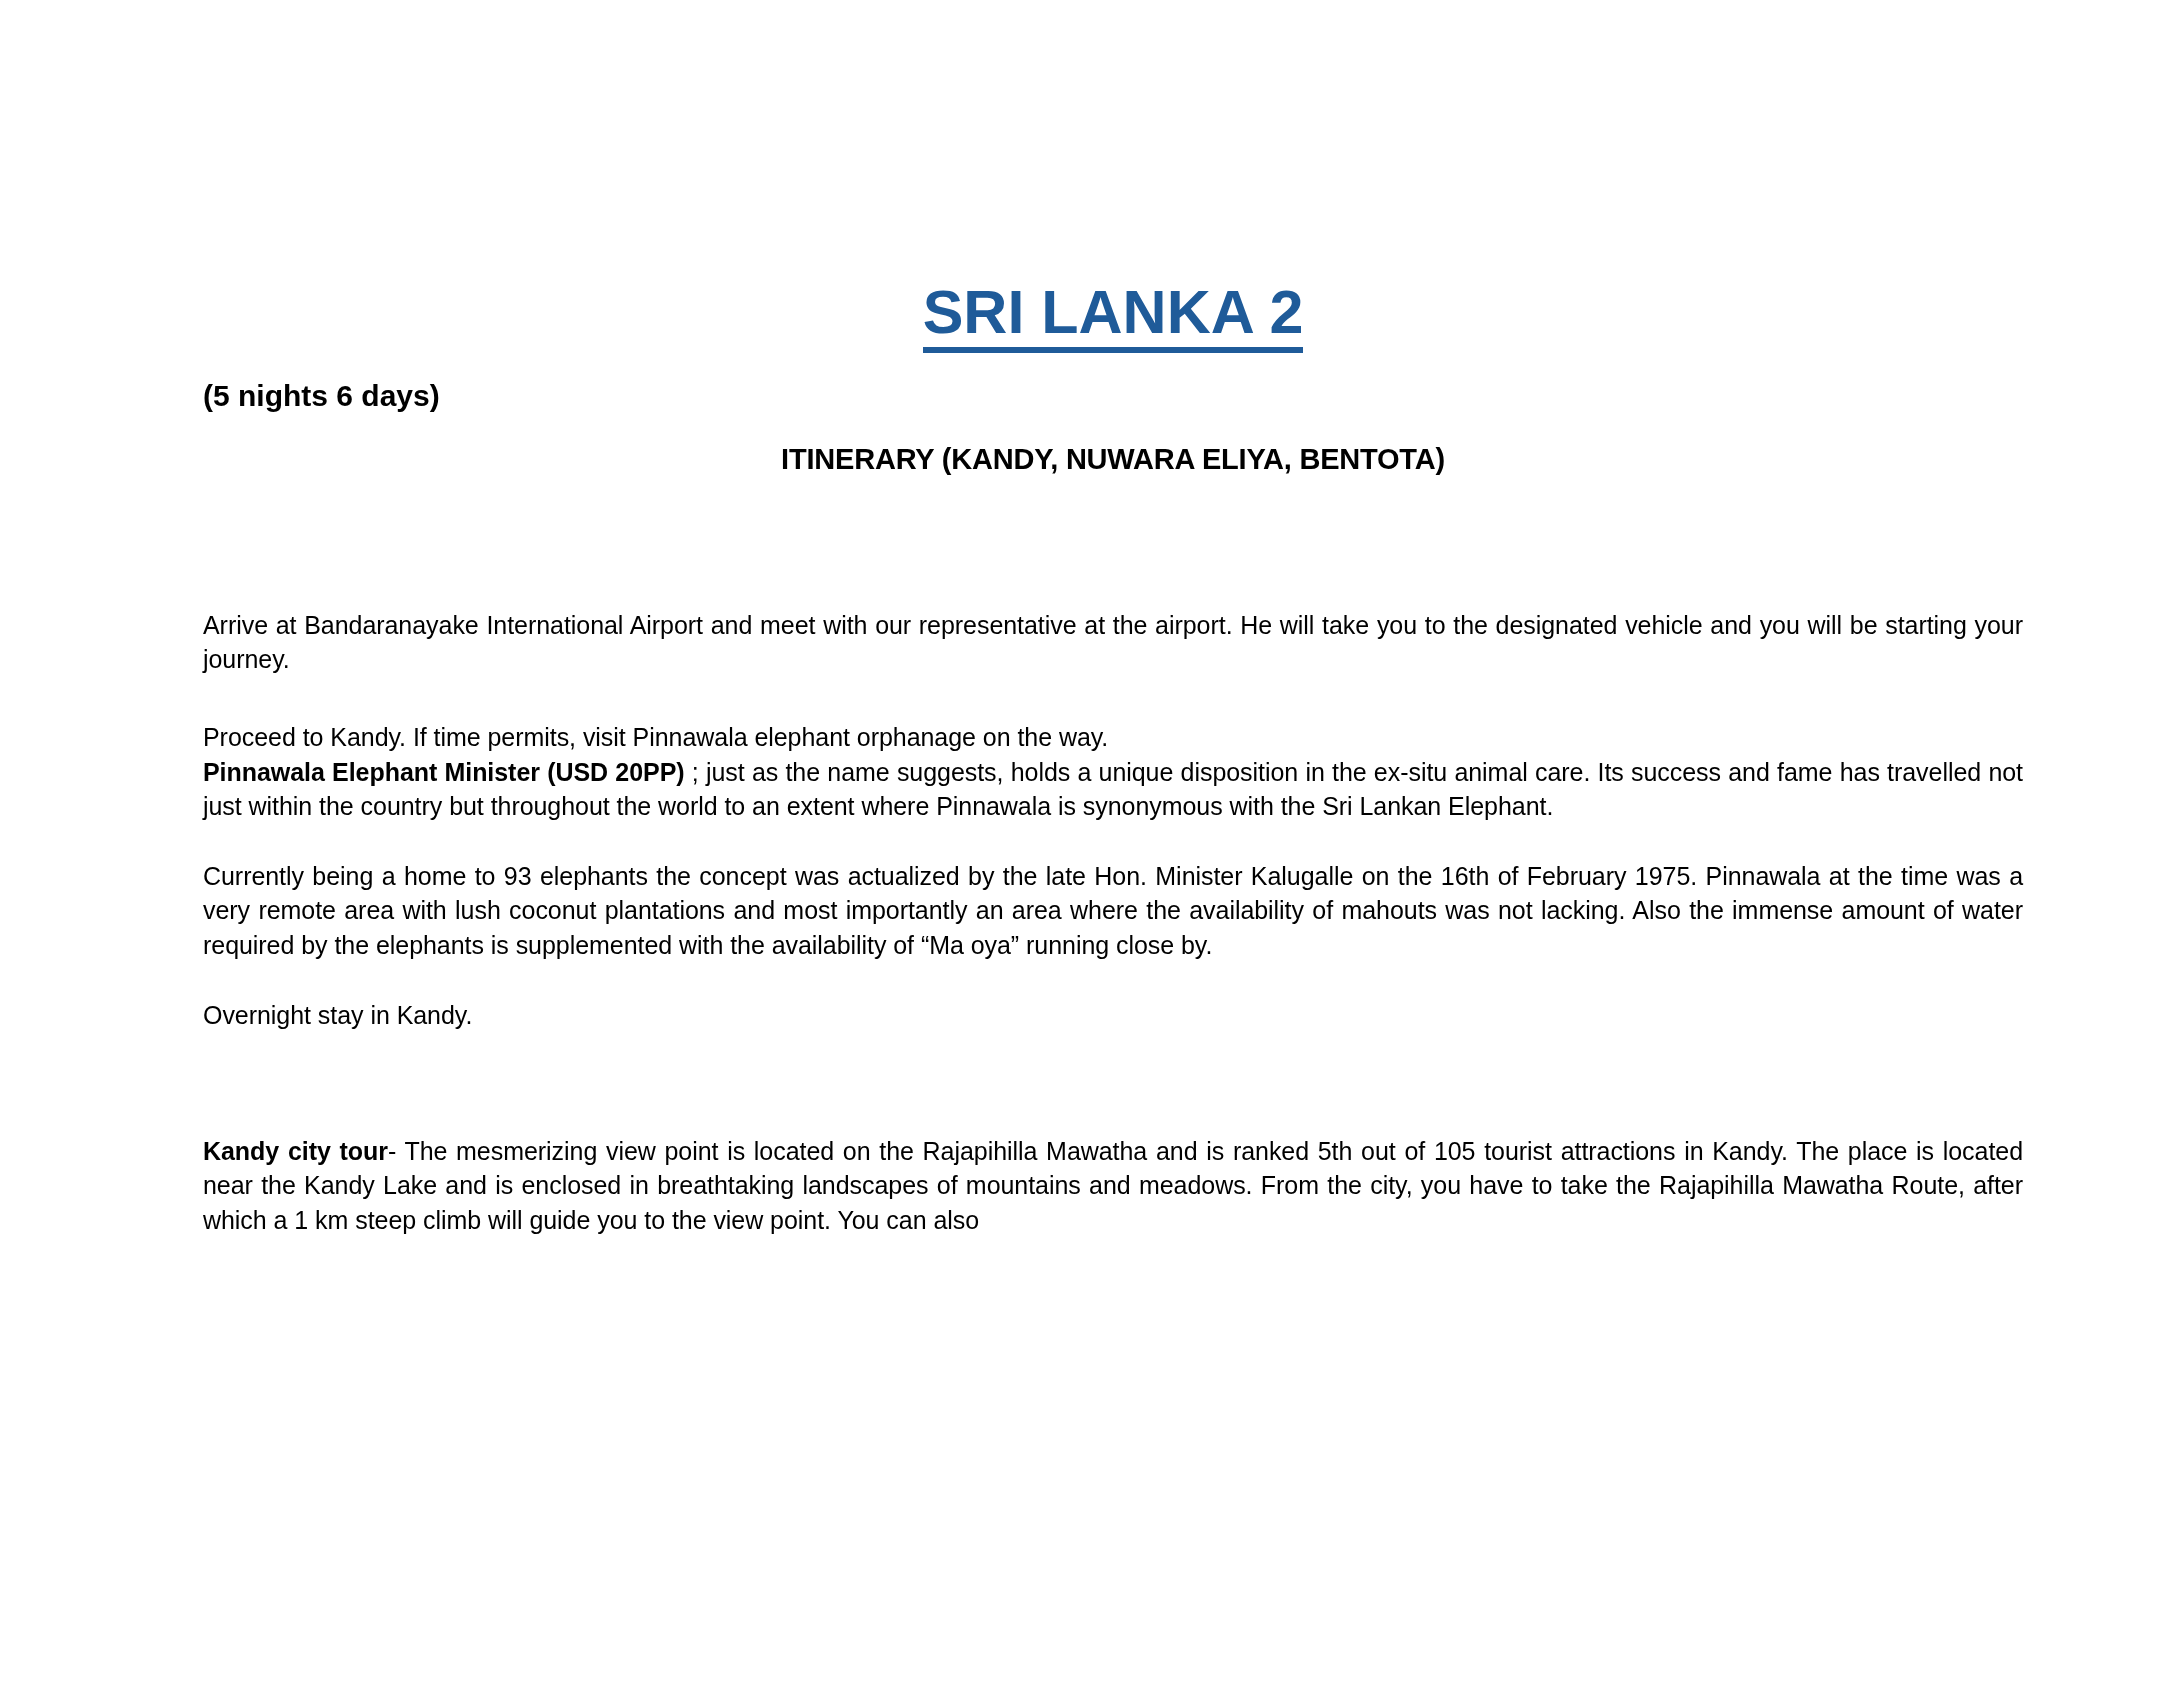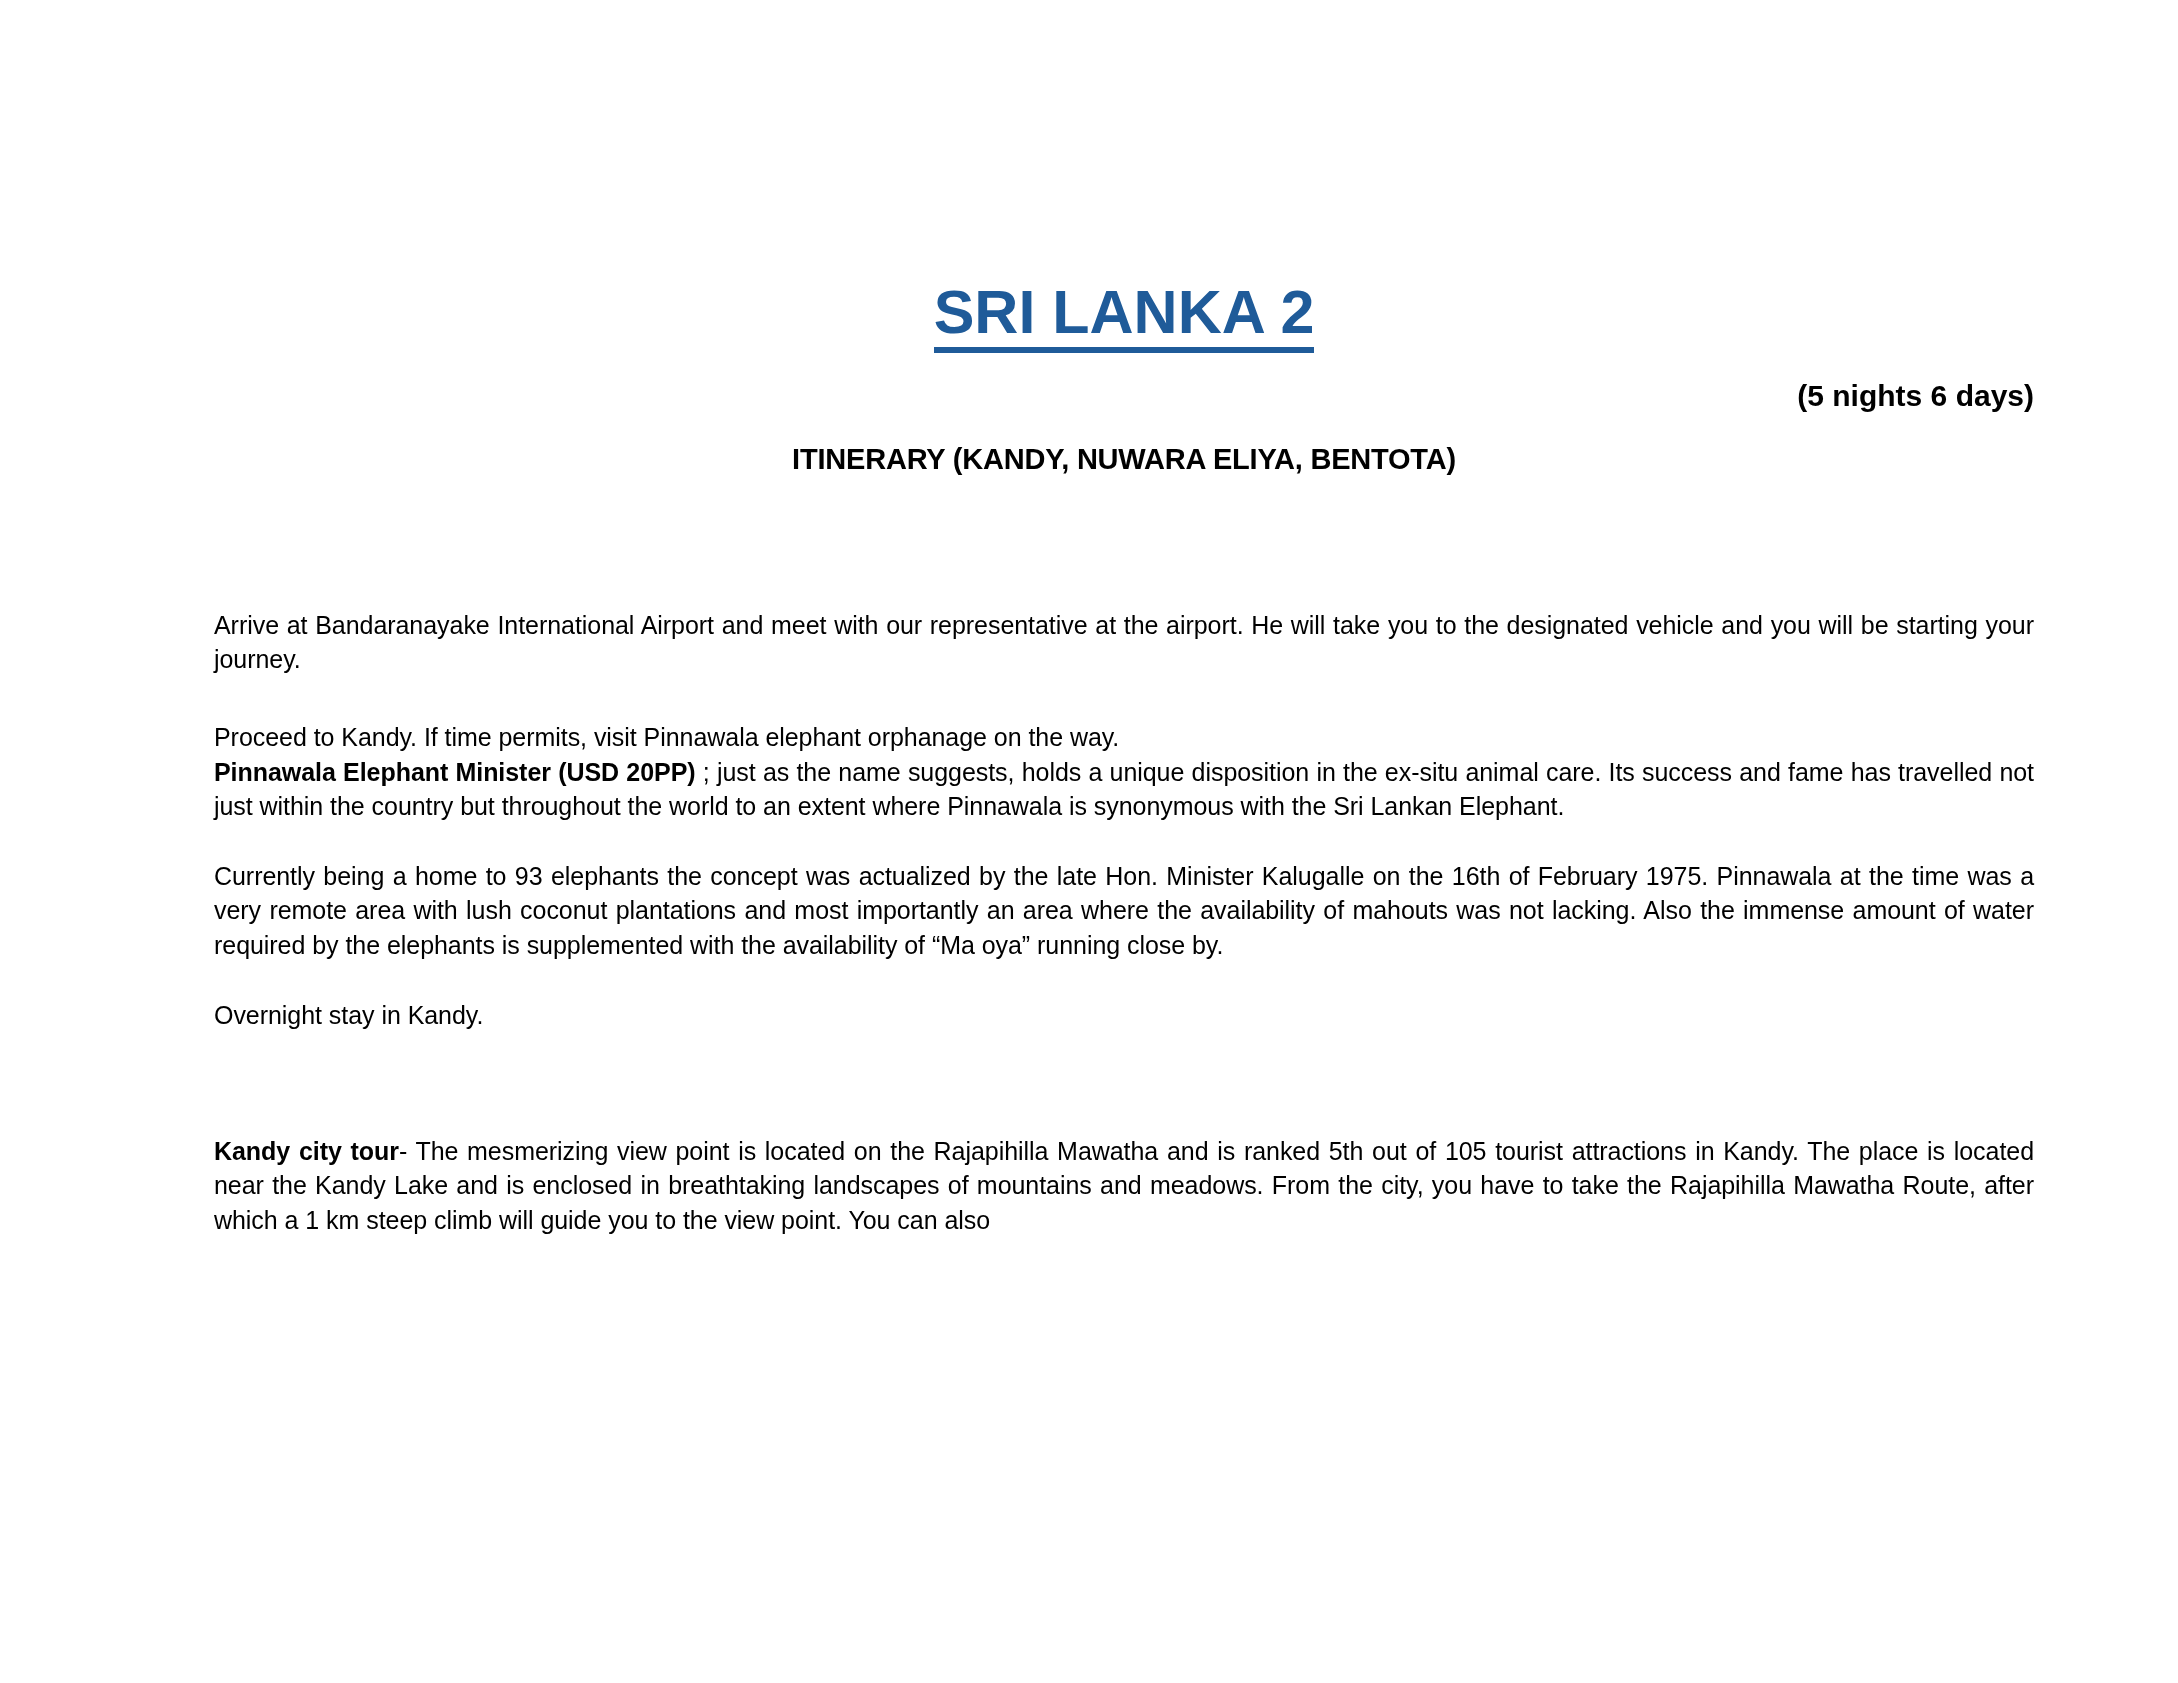--- a/index.html
+++ b/index.html
@@ -15,21 +15,20 @@
     -webkit-font-smoothing: antialiased;
   }
 
   .page {
     position: relative;
     width: 2159px;
     height: 1683px;
     background: #ffffff;
     box-sizing: border-box;
     overflow: hidden;
-    margin-left: 11px;
   }
 
   
   .content {
     position: absolute;
     left: 203px;
     top: 0;
     width: 1820px;   
   }
 
@@ -45,21 +44,21 @@
     padding-top: 282px;
     white-space: nowrap;
   }
   .doc-title .ul {
     display: inline-block;
     border-bottom: 6px solid #1F5B99;
     padding-bottom: 4px;
   }
 
   .doc-subtitle {
-    text-align: right;
+    text-align: left;
     font-size: 30px;
     font-weight: bold;
     color: #000000;
     margin: 0;
     padding-top: 26px;
     line-height: 1.1;
   }
 
   .section-heading {
     text-align: center;

